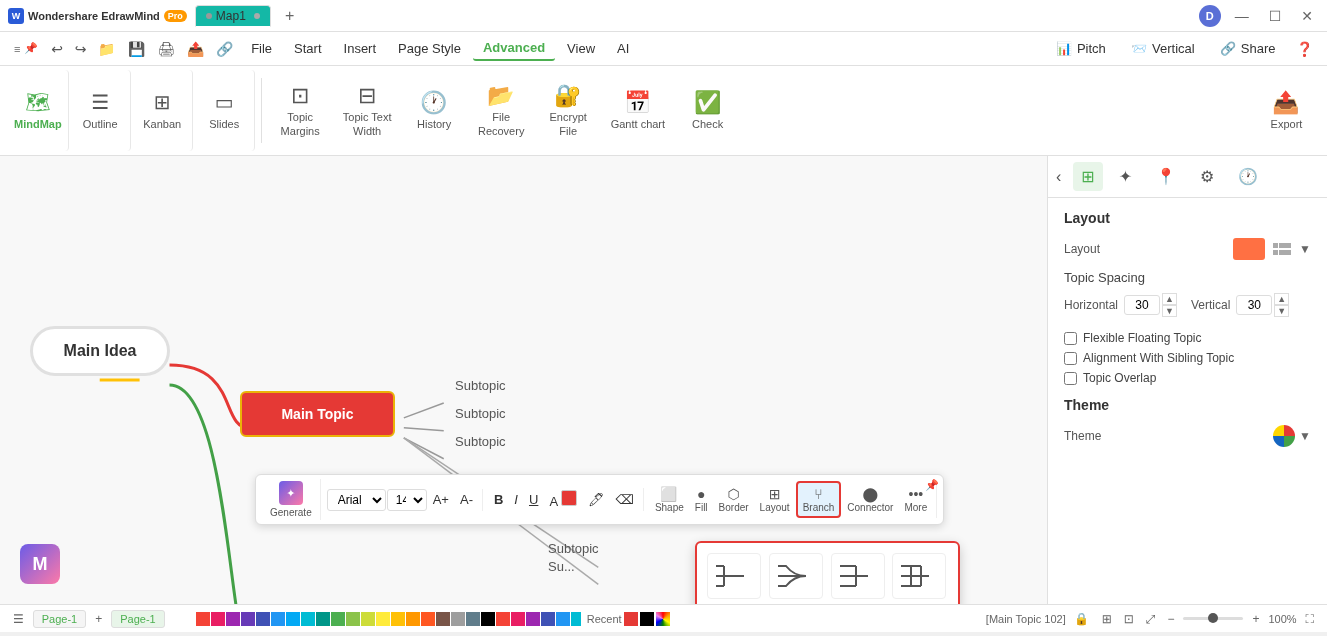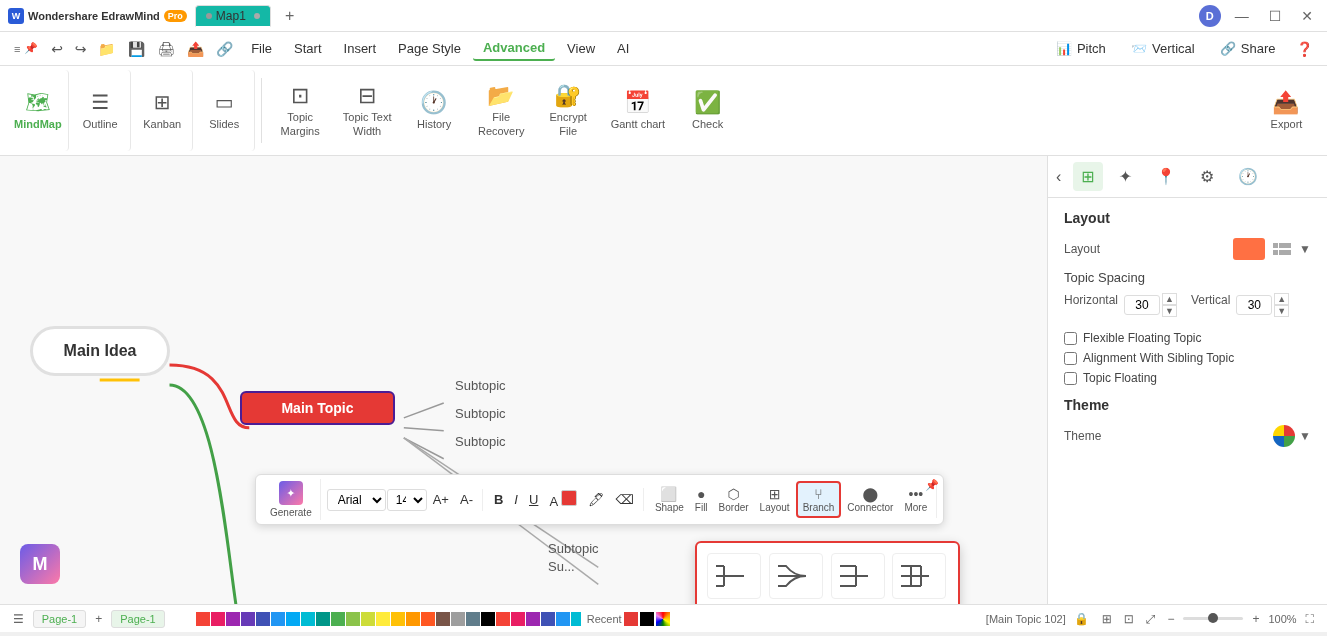--- a/index.html
+++ b/index.html
@@ -63,22 +63,22 @@
       background: #fff; border: 3px solid #e0e0e0;
       display: flex; align-items: center; justify-content: center;
       font-size: 16px; font-weight: bold; color: #333; cursor: pointer;
     }
     .main-topic-node {
       position: absolute;
       border-radius: 6px; display: flex; align-items: center; justify-content: center;
       font-size: 14px; font-weight: bold; color: white; cursor: pointer;
     }
     .main-topic-top {
-      left: 240px; top: 235px; width: 155px; height: 34px;
-      background: #e53935; border: 2px solid #4c1d95;
+      left: 240px; top: 235px; width: 155px; height: 46px;
+      background: #e53935; border: 2px solid #eab308;
     }
     .subtopic-label {
       position: absolute; font-size: 13px; color: #555; cursor: pointer;
     }
 
     
     .floating-toolbar {
       position: absolute; left: 255px; top: 318px;
       background: white; border: 1px solid #ddd; border-radius: 6px;
       box-shadow: 0 2px 8px rgba(0,0,0,0.15);
@@ -125,21 +125,21 @@
     .panel-collapse { margin-right: 4px; cursor: pointer; color: #555; font-size: 16px; }
     .panel-content { padding: 12px 16px; flex: 1; overflow-y: auto; }
     .panel-section-title { font-size: 14px; font-weight: 600; color: #333; margin-bottom: 12px; }
     .panel-row { display: flex; align-items: center; margin-bottom: 10px; }
     .panel-label { font-size: 12px; color: #555; flex: 1; }
     .layout-preview { width: 32px; height: 22px; background: #ff7043; border-radius: 3px; cursor: pointer; }
     .layout-grid-icon { display: flex; gap: 2px; align-items: center; margin-left: 4px; cursor: pointer; }
     .panel-select-arrow { margin-left: 4px; color: #666; cursor: pointer; }
     .panel-section { margin-bottom: 14px; }
     .panel-section-sub { font-size: 13px; font-weight: 500; color: #444; margin-bottom: 8px; }
-    .panel-row-spacing { display: flex; gap: 6px; margin-bottom: 6px; }
+    .panel-row-spacing { display: flex; align-items: center; gap: 6px; margin-bottom: 6px; }
     .spacing-label { font-size: 12px; color: #555; }
     .spacing-input { display: flex; align-items: center; gap: 2px; }
     .spacing-val { border: 1px solid #ddd; border-radius: 3px; padding: 2px 6px; font-size: 12px; width: 36px; text-align: center; }
     .spacing-arrows { display: flex; flex-direction: column; }
     .spacing-arrow { background: none; border: 1px solid #ddd; cursor: pointer; font-size: 9px; line-height: 10px; padding: 0 2px; color: #666; }
     .checkbox-row { display: flex; align-items: center; gap: 6px; margin-bottom: 6px; }
     .checkbox-row input { margin: 0; }
     .checkbox-label { font-size: 12px; color: #444; }
     .theme-color-row { display: flex; align-items: center; }
     .theme-arrow { margin-left: 4px; color: #666; cursor: pointer; font-size: 12px; }
@@ -488,21 +488,21 @@
         <div class="checkbox-row">
           <input type="checkbox" id="cb-flexible" style="">
           <label class="checkbox-label" for="cb-flexible">Flexible Floating Topic</label>
         </div>
         <div class="checkbox-row">
           <input type="checkbox" id="cb-alignment" style="">
           <label class="checkbox-label" for="cb-alignment">Alignment With Sibling Topic</label>
         </div>
         <div class="checkbox-row">
           <input type="checkbox" id="cb-overlap" style="">
-          <label class="checkbox-label" for="cb-overlap">Topic Floating</label>
+          <label class="checkbox-label" for="cb-overlap">Topic Overlap</label>
         </div>
       </div>
 
       <div class="panel-section" style="margin-top:12px;">
         <div class="panel-section-title">Theme</div>
         <div class="panel-row">
           <span class="panel-label">Theme</span>
           <div class="theme-color-row">
             <div style="width:22px;height:22px;border-radius:50%;background:conic-gradient(#e53935 0deg 90deg, #43a047 90deg 180deg, #1565c0 180deg 270deg, #ffd600 270deg 360deg);cursor:pointer;"></div>
             <span class="theme-arrow">▼</span>

